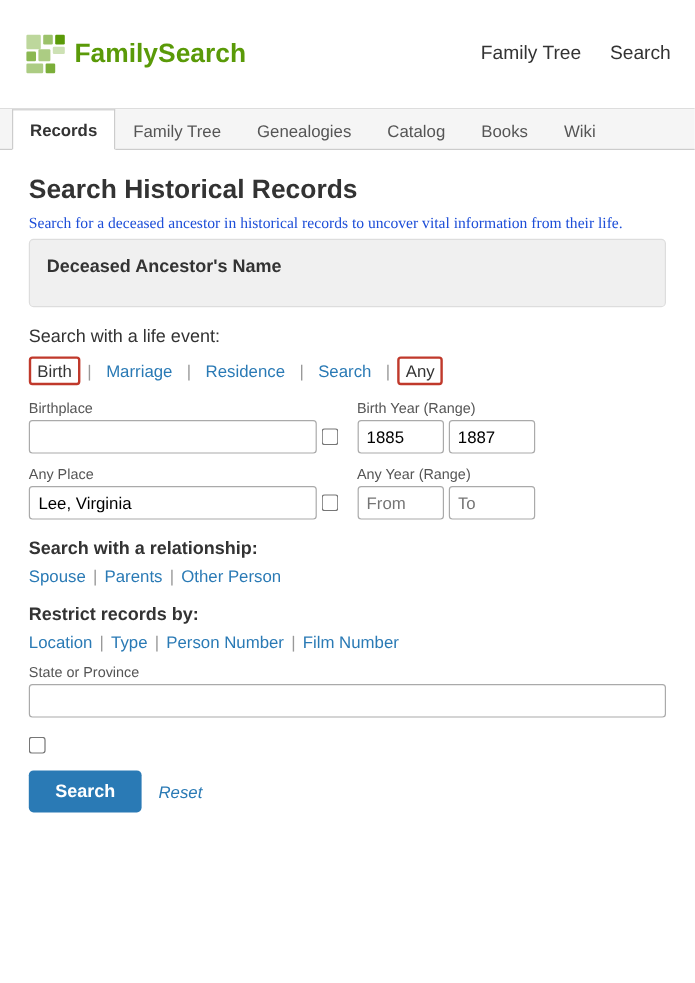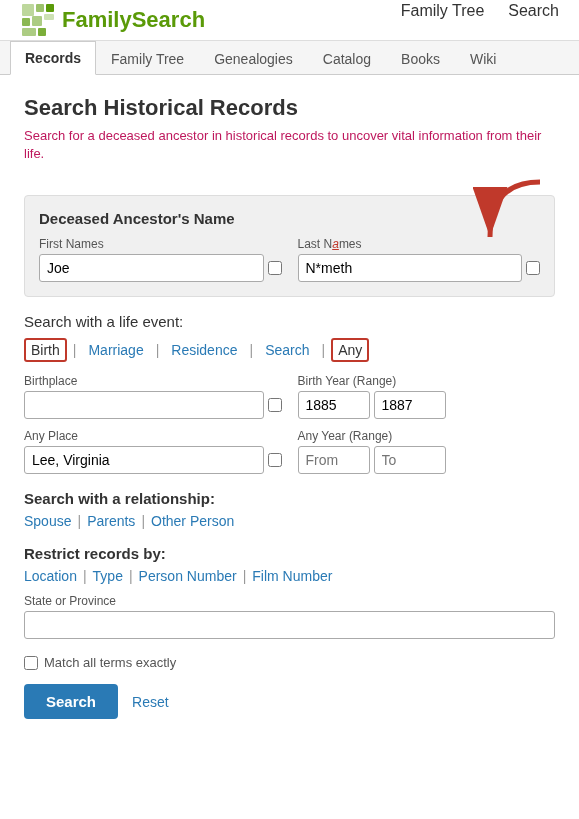--- a/index.html
+++ b/index.html
@@ -8,23 +8,23 @@
       font-size: 14px;
       background: #fff;
       color: #333;
       width: 579px;
       min-height: 819px;
     }
 
     
     .header {
       display: flex;
-      align-items: flex-start;
+      align-items: center;
       justify-content: space-between;
-      padding: 2px 20px;
+      padding: 27px 20px;
       border-bottom: 1px solid #ddd;
     }
     .logo {
       display: flex;
       align-items: center;
       gap: 6px;
     }
     .logo-icon {
       width: 36px;
       height: 36px;
@@ -77,23 +77,24 @@
     }
 
     .page-title {
       font-size: 22px;
       font-weight: bold;
       color: #333;
       margin-bottom: 6px;
     }
     .page-desc {
       font-size: 13px;
-      color: #be185d;
-      margin-bottom: 32px;
+      color: #1d4ed8;
+      margin-bottom: 4px;
       line-height: 1.4;
+      font-family: Liberation Serif, serif;
     }
 
     
     .section-box {
       background: #f0f0f0;
       border: 1px solid #ddd;
       border-radius: 4px;
       padding: 14px 14px;
       margin-bottom: 16px;
     }
@@ -288,20 +289,21 @@
       cursor: pointer;
       font-weight: bold;
     }
     .btn-reset {
       color: #2a7ab5;
       background: none;
       border: none;
       font-size: 14px;
       cursor: pointer;
       text-decoration: none;
+      font-style: italic;
     }
 
     
     .arrow-container {
       position: relative;
     }
     .red-arrow {
       position: absolute;
       top: -60px;
       right: -10px;
@@ -342,45 +344,20 @@
   <a class="tab-item">Wiki</a>
 </div>
 
 <div class="main">
 
   <h1 class="page-title">Search Historical Records</h1>
   <p class="page-desc">Search for a deceased ancestor in historical records to uncover vital information from their life.</p>
 
   <div class="section-box">
     <div class="section-box-title">Deceased Ancestor's Name</div>
-    <div class="field-row">
-      <div class="field-group">
-        <label>First Names</label>
-        <div class="field-with-check">
-          <input type="text" value="Joe" style="">
-          <input type="checkbox" style="">
-        </div>
-      </div>
-      <div class="field-group arrow-container">
-
-        <svg class="red-arrow" viewBox="0 0 80 70" xmlns="http://www.w3.org/2000/svg">
-          <defs>
-            <marker id="arrowhead" markerWidth="10" markerHeight="7" refX="10" refY="3.5" orient="auto">
-              <polygon points="0 0, 10 3.5, 0 7" fill="#c0392b"></polygon>
-            </marker>
-          </defs>
-          <path d="M70 5 Q20 5 20 60" stroke="#c0392b" stroke-width="5" fill="none" marker-end="url(#arrowhead)"></path>
-        </svg>
-        <label>Last N<span style="text-decoration:underline;font-style:italic;color:#c0392b;">a</span>mes</label>
-        <div class="field-with-check">
-          <input type="text" value="N*meth" style="">
-          <input type="checkbox" style="">
-        </div>
-      </div>
-    </div>
   </div>
 
   <div class="section-plain">
     <div class="section-plain-title">Search with a life event:</div>
 
     <div class="event-tabs">
       <a class="event-tab active-box">Birth</a>
       <span class="event-sep">|</span>
       <a class="event-tab">Marriage</a>
       <span class="event-sep">|</span>
@@ -452,21 +429,20 @@
     <div class="restrict-fields">
       <div class="field-group">
         <label>State or Province</label>
         <input type="text" value="" style="">
       </div>
     </div>
   </div>
 
   <div class="match-row">
     <input type="checkbox" id="match-all" style="">
-    <label for="match-all">Match all terms exactly</label>
   </div>
 
   <div class="action-row">
     <button class="btn-search">Search</button>
     <a href="#" class="btn-reset">Reset</a>
   </div>
 
 </div>
 
 </body></html>

